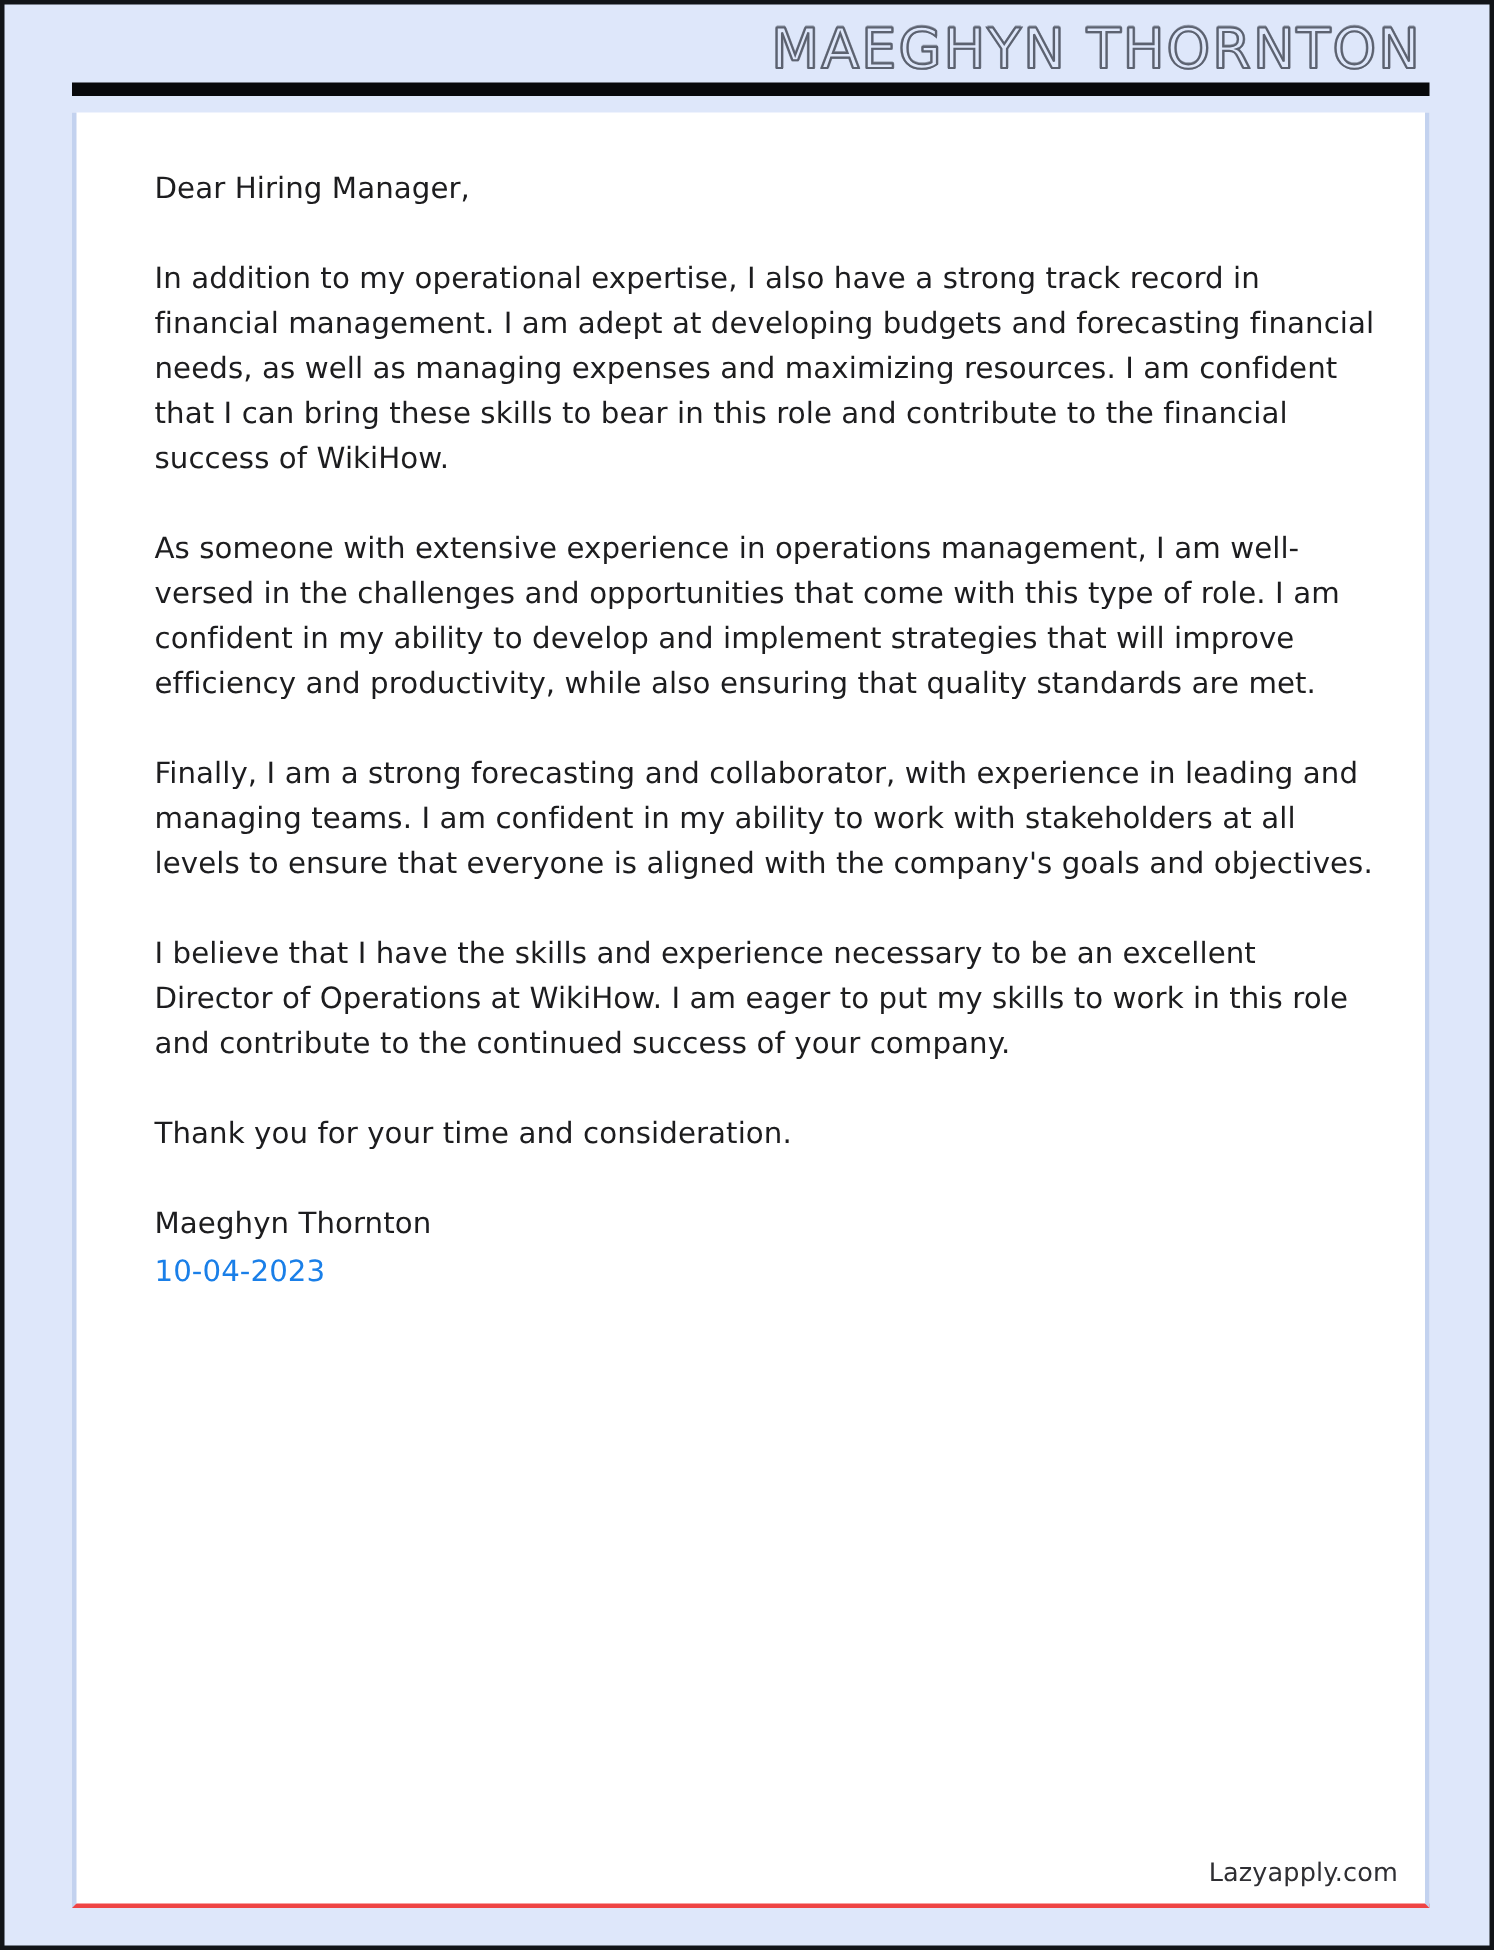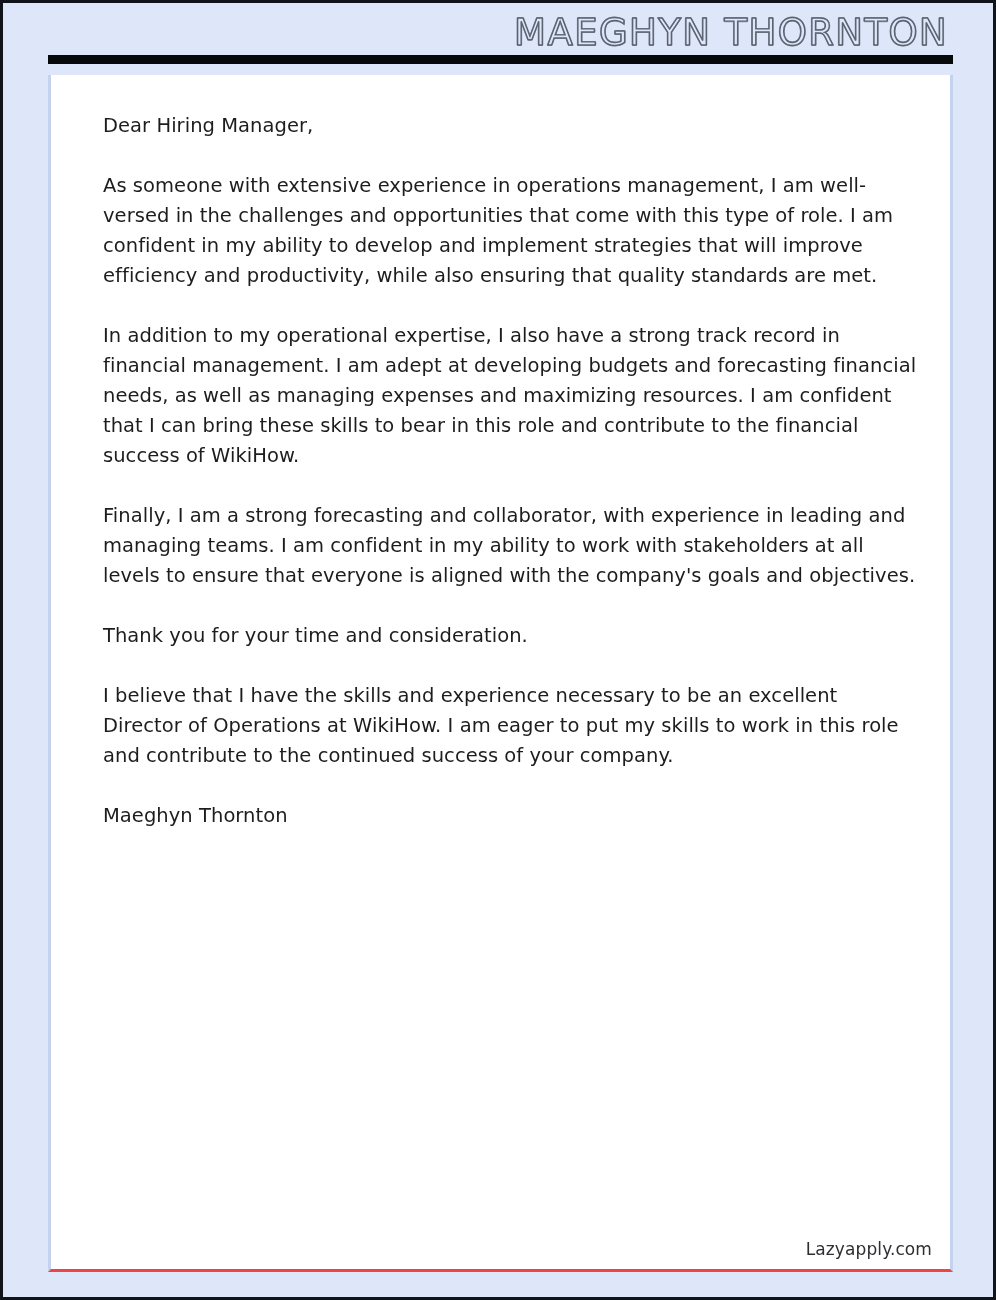--- a/index.html
+++ b/index.html
@@ -118,33 +118,34 @@
 
   <div class="rule"></div>
 
   <div class="card">
 
     <div class="body-area">
 
       <p class="para salutation">Dear Hiring Manager,</p>
 
 
+      <p class="para">In addition to my operational expertise, I also have a strong track record in financial management. I am adept at developing budgets and forecasting financial needs, as well as managing expenses and maximizing resources. I am confident that I can bring these skills to bear in this role and contribute to the financial success of WikiHow.</p>
+
       <p class="para">As someone with extensive experience in operations management, I am well-versed in the challenges and opportunities that come with this type of role. I am confident in my ability to develop and implement strategies that will improve efficiency and productivity, while also ensuring that quality standards are met.</p>
-
-      <p class="para">In addition to my operational expertise, I also have a strong track record in financial management. I am adept at developing budgets and forecasting financial needs, as well as managing expenses and maximizing resources. I am confident that I can bring these skills to bear in this role and contribute to the financial success of WikiHow.</p>
 
       <p class="para">Finally, I am a strong forecasting and collaborator, with experience in leading and managing teams. I am confident in my ability to work with stakeholders at all levels to ensure that everyone is aligned with the company's goals and objectives.</p>
 
+      <p class="para">I believe that I have the skills and experience necessary to be an excellent Director of Operations at WikiHow. I am eager to put my skills to work in this role and contribute to the continued success of your company.</p>
+
       <p class="para tight">Thank you for your time and consideration.</p>
-
-      <p class="para">I believe that I have the skills and experience necessary to be an excellent Director of Operations at WikiHow. I am eager to put my skills to work in this role and contribute to the continued success of your company.</p>
 
 
       <p class="para signature">Maeghyn Thornton</p>
 
+      <p class="date">10-04-2023</p>
 
     </div>
 
     <div class="footer">Lazyapply.com</div>
 
   </div>
 
 </div>
 
 </body></html>

